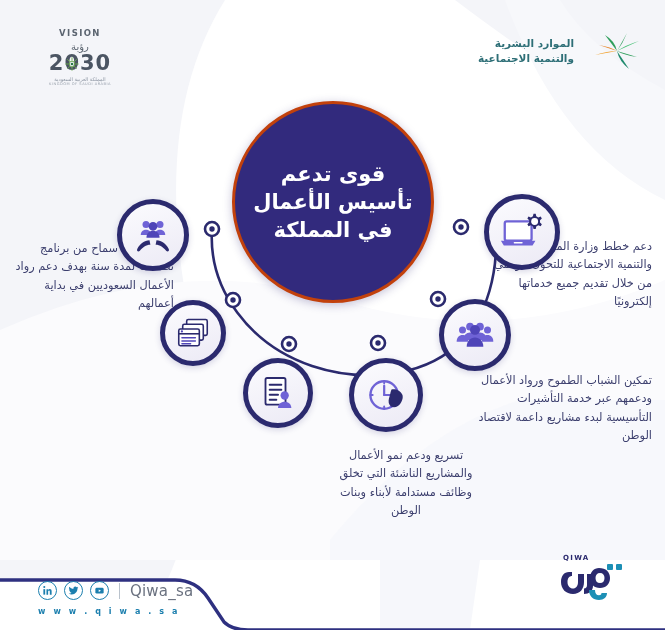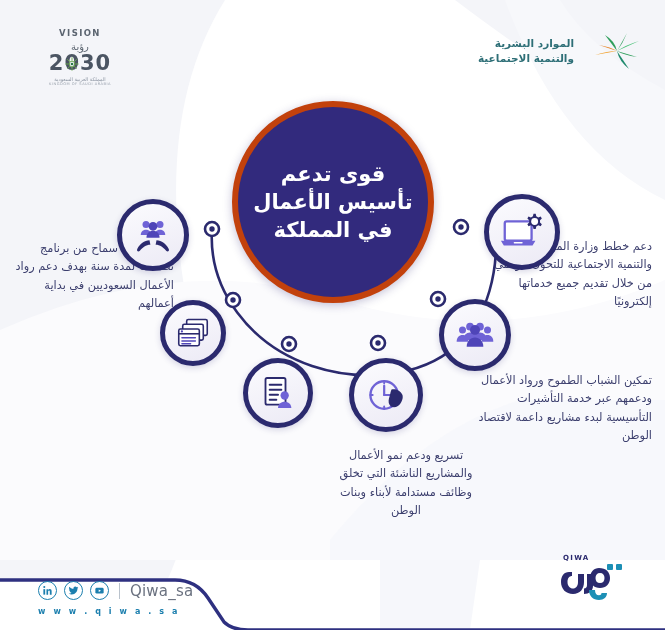--- a/index.html
+++ b/index.html
@@ -25,21 +25,21 @@
   .v2030-motif { display:inline-block; width:16px; height:16px; vertical-align:-2px; }
 
   .hrsd { position:absolute; right:24px; top:28px; height:46px; display:flex;
           align-items:center; gap:19px; z-index:6; }
   .hrsd-txt { text-align:right; direction:rtl; color:#2e6f77; font-size:10.5px;
               line-height:1.45; font-weight:600; }
 
   
   .hub {
     position:absolute; left:232px; top:101px; width:202px; height:202px;
-    border-radius:50%; background:#322a7d; border:6px solid #c2410c;
+    border-radius:50%; background:#322a7d; border:3px solid #c2410c;
     display:flex; align-items:center; justify-content:center; z-index:5;
     box-shadow:0 2px 10px rgba(40,33,110,.28);
   }
   .hub-title {
     direction:rtl; text-align:center; color:#ffffff; font-weight:700;
     font-size:21px; line-height:1.34; letter-spacing:.5px; padding:0 14px;
   }
 
   
   .node { position:absolute; border-radius:50%; z-index:4;

